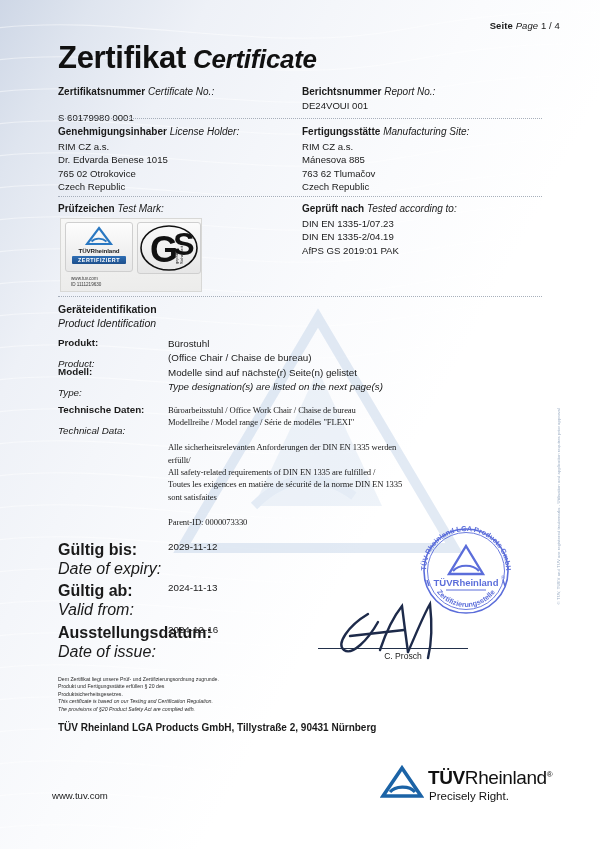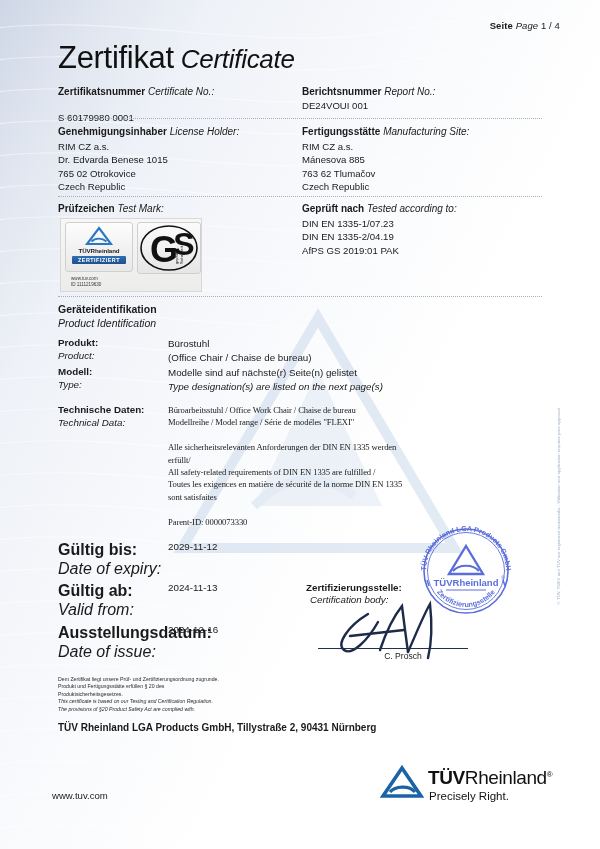--- a/index.html
+++ b/index.html
@@ -25,21 +25,21 @@
   .content{position:absolute;left:0;top:0;width:600px;height:849px;}
 
   .page-no{
     position:absolute;right:40px;top:20px;font-size:9.5px;letter-spacing:.1px;
   }
   .page-no b{font-weight:bold;}
   .page-no i{font-style:italic;}
 
   h1.title{
     position:absolute;left:58px;top:40px;margin:0;
-    font-size:31px;font-weight:400;letter-spacing:-.3px;color:#111;
+    font-size:31px;font-weight:700;letter-spacing:-.3px;color:#111;
   }
   h1.title .en{font-style:italic;font-size:26px;margin-left:7px;}
 
   .col-l{position:absolute;left:58px;}
   .col-r{position:absolute;left:302px;}
 
   .lbl{font-size:10px;}
   .lbl b{font-weight:bold;}
   .lbl i{font-style:italic;}
   .val{font-size:9.6px;line-height:13.4px;}
@@ -73,21 +73,21 @@
   .mark-foot{
     position:absolute;left:10px;bottom:3px;font-size:4.6px;color:#3a3a3a;line-height:6px;
   }
 
   .sect-head{position:absolute;left:58px;font-size:10.5px;}
   .sect-head .de{font-weight:bold;display:block;}
   .sect-head .en{font-style:italic;display:block;margin-top:2px;}
 
   .fld-lbl{position:absolute;left:58px;font-size:9.8px;width:110px;}
   .fld-lbl .de{font-weight:bold;display:block;}
-  .fld-lbl .en{font-style:italic;display:block;margin-top:2px;}
+  .fld-lbl .en{font-style:italic;display:block;margin-top:10px;}
   .fld-val{position:absolute;left:168px;font-size:9.8px;line-height:13.6px;}
 
   .mono{font-family:Liberation Serif, serif;font-size:8.6px;line-height:12.4px;letter-spacing:-.1px;}
 
   .date-lbl{position:absolute;left:58px;font-size:16px;}
   .date-lbl .de{font-weight:bold;display:block;}
   .date-lbl .en{font-style:italic;display:block;margin-top:1px;}
   .date-val{position:absolute;left:168px;font-size:9.8px;}
 
   .cert-body{position:absolute;left:306px;top:582px;font-size:9.8px;}
@@ -308,24 +308,20 @@
       <span class="en">Valid from:</span>
     </div>
     <div class="date-val" style="top:582px">2024-11-13</div>
 
     <div class="date-lbl" style="top:624px">
       <span class="de">Ausstellungsdatum:</span>
       <span class="en">Date of issue:</span>
     </div>
     <div class="date-val" style="top:624px">2024-12-16</div>
 
-    <div class="cert-body">
-      <span class="de">Zertifizierungsstelle:</span>
-      <span class="en">Certification body:</span>
-    </div>
 
     <svg class="stamp" viewBox="0 0 106 106">
       <defs>
         <path id="arcTop" d="M 13 53 A 40 40 0 0 1 93 53"></path>
         <path id="arcBot" d="M 17 53 A 36 36 0 0 0 89 53"></path>
       </defs>
       <circle cx="53" cy="53" r="42" fill="none" stroke="#4a5ed6" stroke-width="1.6"></circle>
       <circle cx="53" cy="53" r="38.5" fill="none" stroke="#4a5ed6" stroke-width="0.9"></circle>
       <text font-family="Liberation Sans, sans-serif" font-size="7.2" fill="#4a5ed6" font-weight="bold">
         <textPath href="#arcTop" startOffset="50%" text-anchor="middle">TÜV Rheinland LGA Products GmbH</textPath>

